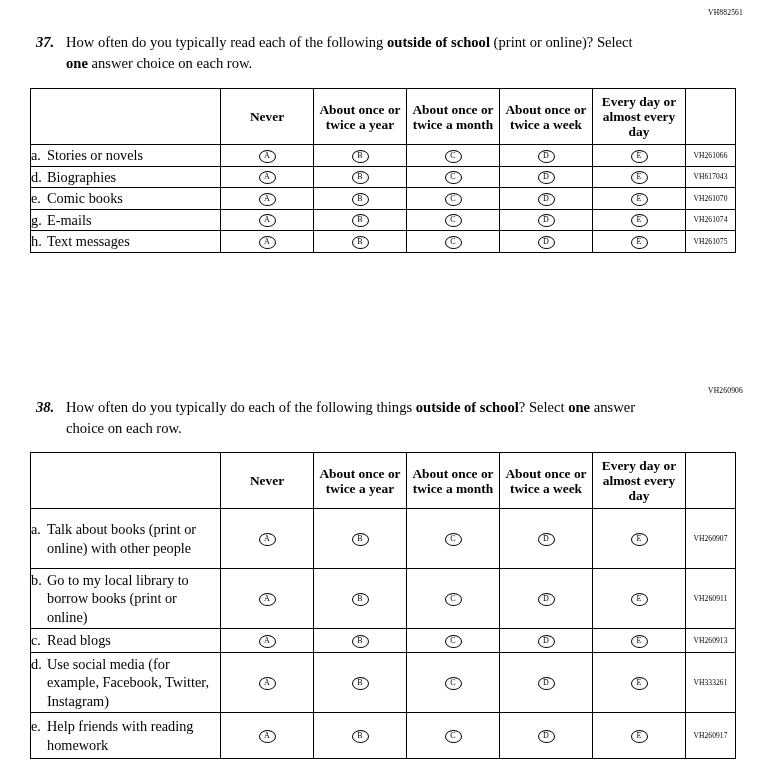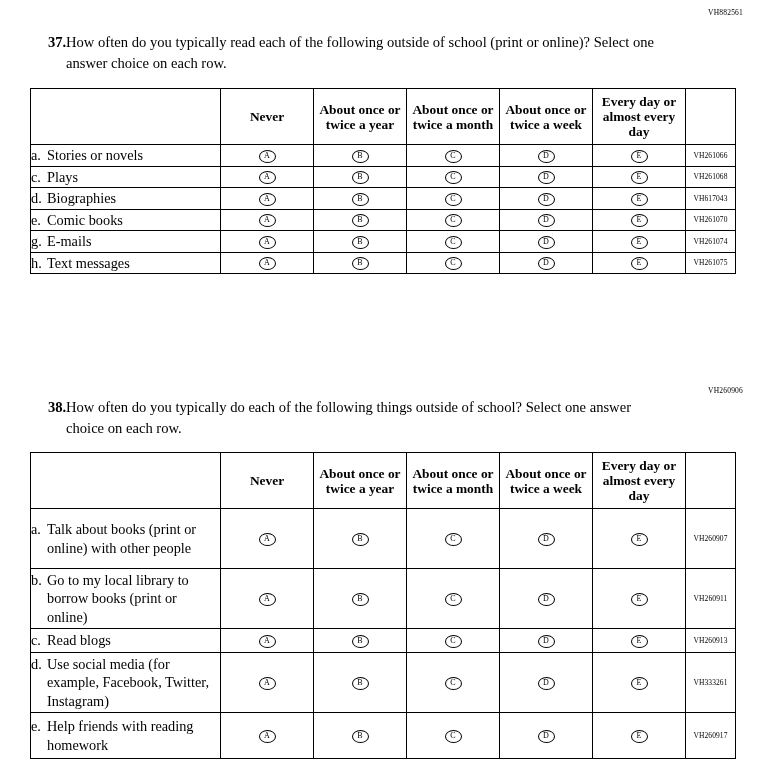--- a/index.html
+++ b/index.html
@@ -34,30 +34,31 @@
   }
   .q-head {
     position: absolute;
     left: 36px;
     width: 620px;
     font-size: 14.6px;
     line-height: 1.42;
   }
   .q-num {
     position: absolute;
-    left: 12px;
+    left: 0;
     top: 0;
     font-weight: bold;
     font-size: 14.6px;
+    font-style: italic;
   }
   .q-text {
     margin-left: 30px;
     display: block;
   }
-  .q-text b { font-weight: normal; text-align: center; }
+  .q-text b { font-weight: bold; text-align: center; }
 
   table.survey {
     position: absolute;
     border-collapse: collapse;
     table-layout: fixed;
     font-size: 14.3px;
   }
   table.survey td, table.survey th {
     border: 1px solid #000000;
     padding: 0;
@@ -160,29 +161,20 @@
         <tr style="height: 21.5px; padding-left: 33px;">
           <td class="item"><span class="lt">a.</span><span class="wrap">Stories or novels</span></td>
           <td class="bubble"><span class="radio"><span>A</span></span></td>
           <td class="bubble"><span class="radio"><span>B</span></span></td>
           <td class="bubble"><span class="radio"><span>C</span></span></td>
           <td class="bubble"><span class="radio"><span>D</span></span></td>
           <td class="bubble"><span class="radio"><span>E</span></span></td>
           <td class="code">VH261066</td>
         </tr>
         <tr style="height: 21.5px;">
-          <td class="item"><span class="lt">c.</span><span class="wrap">Plays</span></td>
-          <td class="bubble"><span class="radio"><span>A</span></span></td>
-          <td class="bubble"><span class="radio"><span>B</span></span></td>
-          <td class="bubble"><span class="radio"><span>C</span></span></td>
-          <td class="bubble"><span class="radio"><span>D</span></span></td>
-          <td class="bubble"><span class="radio"><span>E</span></span></td>
-          <td class="code">VH261068</td>
-        </tr>
-        <tr style="height: 21.5px;">
           <td class="item"><span class="lt">d.</span><span class="wrap">Biographies</span></td>
           <td class="bubble"><span class="radio"><span>A</span></span></td>
           <td class="bubble"><span class="radio"><span>B</span></span></td>
           <td class="bubble"><span class="radio"><span>C</span></span></td>
           <td class="bubble"><span class="radio"><span>D</span></span></td>
           <td class="bubble"><span class="radio"><span>E</span></span></td>
           <td class="code">VH617043</td>
         </tr>
         <tr style="height: 21.5px;">
           <td class="item"><span class="lt">e.</span><span class="wrap">Comic books</span></td>

